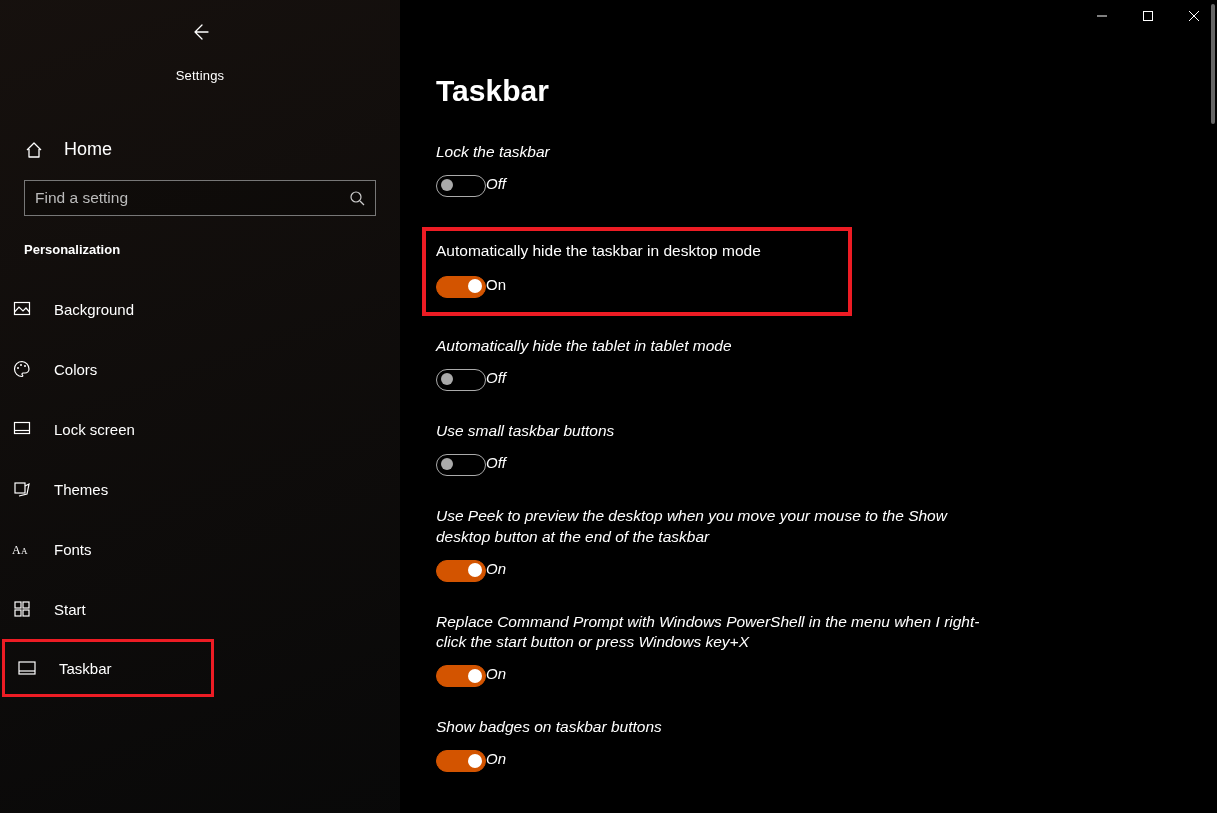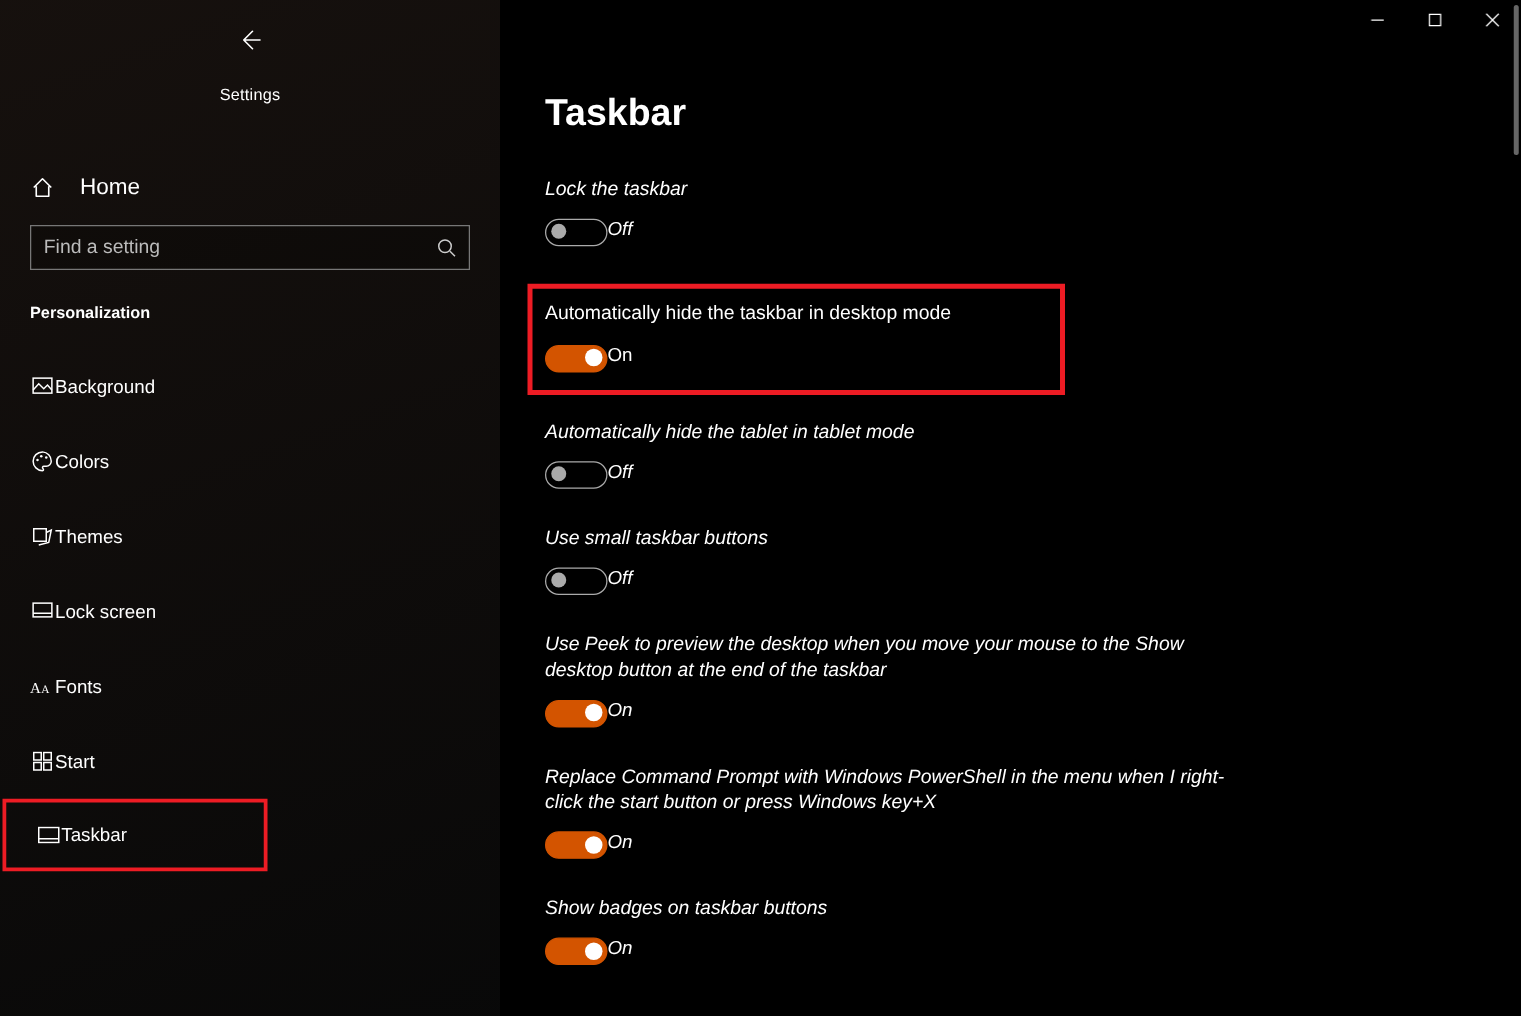--- a/index.html
+++ b/index.html
@@ -65,21 +65,21 @@
     color: #ccc; font-size: 15.5px; width: 300px;
     font-style: normal;
   }
   .search input::placeholder { color: #bbb; }
   .cat-title {
     padding: 6px 24px 22px 24px;
     font-size: 13px; font-weight: 600;
   }
   .nav-item {
     display:flex; align-items:center;
-    padding: 0 24px; 
+    padding: 0 12px; gap: 22px;
     height: 60px;
     font-size: 15px;
   }
   .nav-icon { width: 20px; display:flex; justify-content:center; }
   .highlight-box {
     border: 3px solid #ed1c24;
   }
   .content {
     flex: 1;
     height: 100%;
@@ -217,35 +217,35 @@
             <circle cx="8" cy="5" r="1" fill="#fff"></circle>
             <circle cx="12" cy="6" r="1" fill="#fff"></circle>
           </svg>
       </span>
       <span>Colors</span>
     </div>
 
     <div class="nav-item">
       <span class="nav-icon">
         <svg width="18" height="18" viewBox="0 0 18 18">
+            <rect x="1.5" y="2.5" width="15" height="11" stroke="#fff" fill="none" stroke-width="1.2"></rect>
+            <line x1="1.5" y1="10.5" x2="16.5" y2="10.5" stroke="#fff" stroke-width="1.2"></line>
+          </svg>
+      </span>
+      <span>Lock screen</span>
+    </div>
+
+    <div class="nav-item">
+      <span class="nav-icon">
+        <svg width="18" height="18" viewBox="0 0 18 18">
             <rect x="2" y="3" width="10" height="10" stroke="#fff" fill="none" stroke-width="1.2"></rect>
             <path d="M12 6 L16 4 L14 14 L6 16" stroke="#fff" fill="none" stroke-width="1.2"></path>
           </svg>
       </span>
       <span>Themes</span>
-    </div>
-
-    <div class="nav-item">
-      <span class="nav-icon">
-        <svg width="18" height="18" viewBox="0 0 18 18">
-            <rect x="1.5" y="2.5" width="15" height="11" stroke="#fff" fill="none" stroke-width="1.2"></rect>
-            <line x1="1.5" y1="10.5" x2="16.5" y2="10.5" stroke="#fff" stroke-width="1.2"></line>
-          </svg>
-      </span>
-      <span>Lock screen</span>
     </div>
 
     <div class="nav-item">
       <span class="nav-icon">
         <svg width="20" height="16" viewBox="0 0 20 16">
             <text x="0" y="13" font-size="12" fill="#fff" font-family="Segoe UI">A</text>
             <text x="9" y="13" font-size="9" fill="#fff" font-family="Segoe UI">A</text>
           </svg>
       </span>
       <span>Fonts</span>

